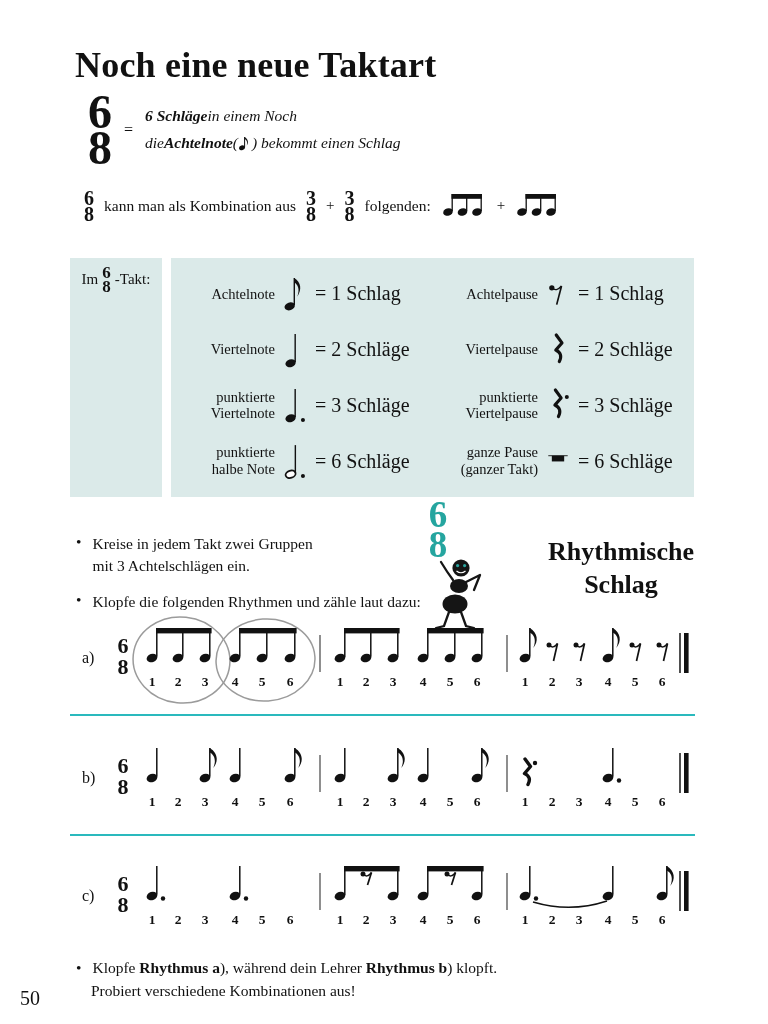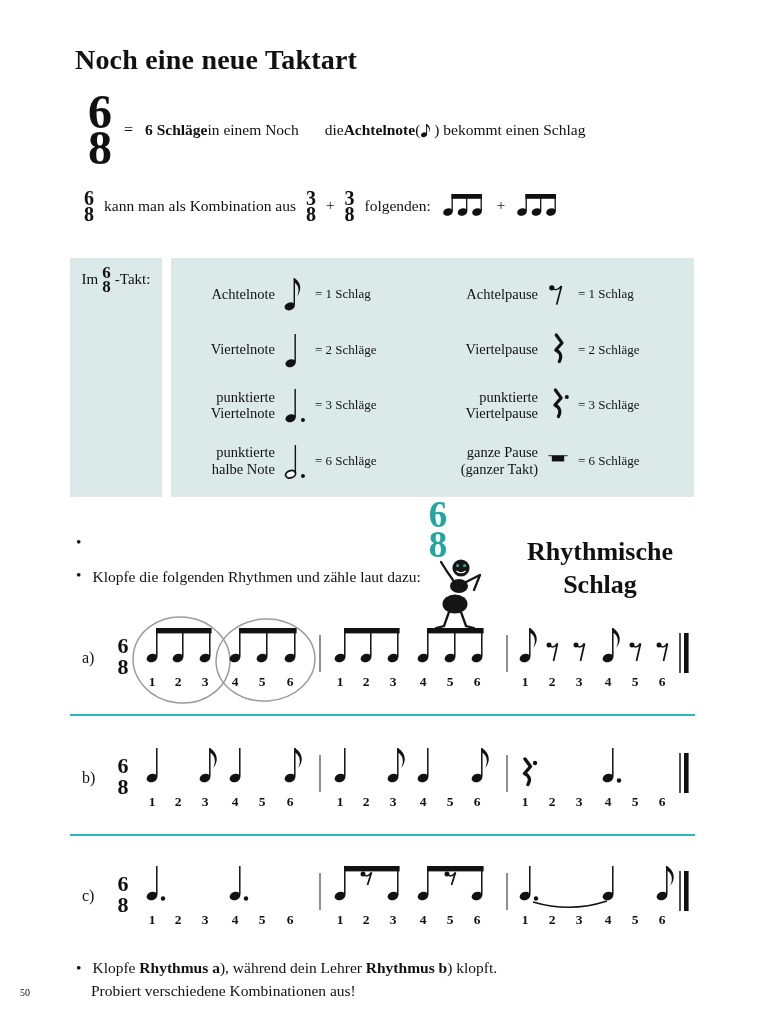--- a/index.html
+++ b/index.html
@@ -3,69 +3,69 @@
 <meta charset="utf-8">
 <style>
   :root{
     --accent:#25a59f; --rule:#2ab9bd; --panel:#dbeae9; --ink:#111;
   }
   html,body{margin:0;padding:0;background:#e8e8e8;}
   .page{position:relative;width:768px;height:1024px;background:#fff;margin:0 auto;
         font-family:"Liberation Serif",serif;color:var(--ink);overflow:hidden;}
   b{font-weight:700;}
 
-  .title{position:absolute;left:75px;top:44px;font-size:28px;font-weight:700;letter-spacing:.2px;margin:0;}
+  .title{position:absolute;left:75px;top:44px;font-size:36px;font-weight:700;letter-spacing:.2px;margin:0;}
 
   .intro{position:absolute;left:88px;top:94px;display:flex;align-items:center;gap:12px;}
   .ts{display:inline-flex;flex-direction:column;align-items:center;font-weight:700;
       font-family:"Liberation Serif",serif;line-height:.78;}
   .ts-big{font-size:48px;line-height:.74;}
   .ts-mid{font-size:20px;line-height:.8;}
   .ts-sm{font-size:17px;line-height:.8;}
   .intro .eq{font-size:16px;}
-  .intro-lines{display:flex;flex-direction:row;gap:26px;font-size:15.5px;}
+  .intro-lines{display:flex;flex-direction:column;gap:9px;font-size:15.5px;font-style:italic;}
   .intro-lines p{margin:0;display:flex;align-items:center;}
 
   .combo{position:absolute;left:84px;top:188px;display:flex;align-items:center;gap:10px;font-size:15.5px;}
   .combo .plus{font-size:15px;}
 
   .info-table{position:absolute;left:70px;top:258px;width:624px;height:239px;display:flex;gap:9px;}
   .table-left{width:92px;background:var(--panel);display:flex;justify-content:center;align-items:flex-start;padding-top:8px;box-sizing:border-box;}
   .table-left-inner{display:flex;align-items:center;gap:4px;font-size:15px;}
   .table-right{flex:1;background:var(--panel);display:flex;flex-direction:column;justify-content:space-around;padding:8px 0 8px 16px;box-sizing:border-box;}
   .trow{display:grid;grid-template-columns:88px 40px 130px 93px 40px auto;align-items:center;}
   .tlabel{text-align:right;white-space:pre-line;font-size:14.5px;line-height:1.15;}
   .tglyph{display:flex;justify-content:center;align-items:center;}
-  .tvalue{font-size:13px;}
+  .tvalue{font-size:20px;}
 
   .instructions{position:absolute;left:76px;top:533px;font-size:15.5px;}
   .instr{display:flex;gap:11px;margin-bottom:15px;}
   .instr .txt{white-space:pre-line;line-height:1.4;}
 
   .mascot{position:absolute;left:415px;top:500px;width:100px;height:132px;}
   .mascot-ts{position:absolute;left:4px;top:0;width:38px;text-align:center;color:var(--accent);
              font-weight:700;font-size:37px;line-height:.82;}
   .mascot svg{position:absolute;left:0;top:0;}
 
-  .side-heading{position:absolute;left:518px;top:536px;width:164px;text-align:center;
+  .side-heading{position:absolute;left:539px;top:536px;width:164px;text-align:center;
                 font-size:26px;font-weight:700;line-height:1.25;}
 
   .rhythm{position:absolute;left:70px;width:640px;height:88px;overflow:visible;}
   #ra{top:616px;} #rb{top:736px;} #rc{top:854px;}
   .rts{font:700 22px "Liberation Serif",serif;text-anchor:middle;fill:#111;}
   .rlbl{font:16px "Liberation Serif",serif;fill:#111;}
   .rnum{font:700 13.5px "Liberation Serif",serif;text-anchor:middle;fill:#111;}
 
   .rule{position:absolute;left:70px;width:625px;height:2px;background:var(--rule);}
   #rule1{top:714px;} #rule2{top:834px;}
 
   .footer{position:absolute;left:76px;top:956px;font-size:15.5px;line-height:1.5;}
   .footer .row1{display:flex;gap:11px;}
   .footer .row2{margin-left:15px;}
-  .pagenum{position:absolute;left:20px;top:987px;font-size:10px;}
+  .pagenum{position:absolute;left:20px;top:987px;font-size:20px;}
 </style>
 </head>
 <body>
 
 <div class="page">
 
   <h1 class="title">Noch eine neue Taktart</h1>
 
   <div class="intro">
     <span class="ts ts-big">
@@ -219,20 +219,22 @@
             </svg>
           </div>
           <div class="tvalue">= 6 Schläge</div>
         </div>
       </div>
   </div>
 
   <div class="instructions">
     <div class="instr">
       <span>•</span>
+      <span class="txt">Kreise in jedem Takt zwei Gruppen
+mit 3 Achtelschlägen ein.</span>
     </div>
     <div class="instr">
       <span>•</span>
       <span class="txt">Klopfe die folgenden Rhythmen und zähle laut dazu:</span>
     </div>
   </div>
 
   <div class="mascot">
     <div class="mascot-ts">
       <div>6</div>

